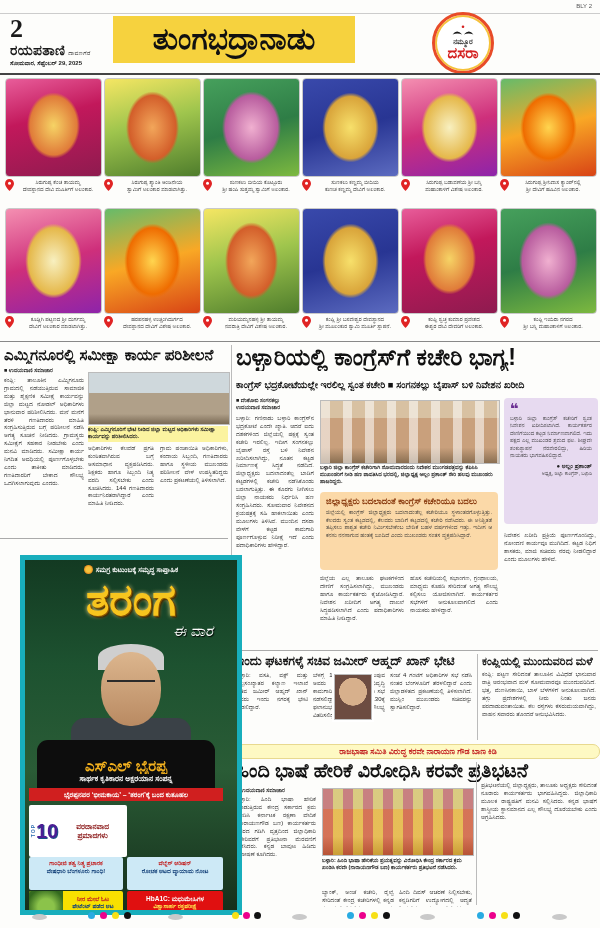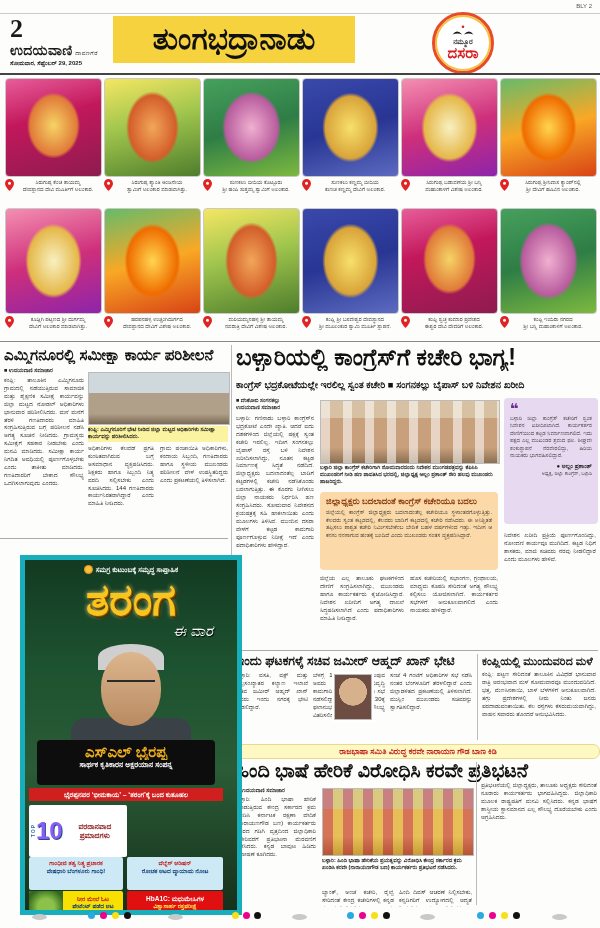--- a/index.html
+++ b/index.html
@@ -54,28 +54,28 @@
   .ad{border:5px solid #18aebc;background:linear-gradient(180deg,#133a22 0%,#1d5230 30%,#2a5c36 60%,#16301c 100%);overflow:hidden;}
   .ad-tag{display:flex;align-items:center;justify-content:center;gap:3px;font-size:7px;font-weight:bold;color:#fff;margin-top:5px;}
   .ad-tag .dot{width:9px;height:9px;border-radius:50%;background:radial-gradient(circle,#f6c23c 40%,#d35400);}
   .ad-title{font-size:44px;font-weight:bold;color:#f7c51e;text-align:center;line-height:1;
             text-shadow:1px 1px 0 #8a5400,2px 2px 2px #3a2400,0 0 4px #ffe58a;}
   .ad-week{font-size:15px;font-style:italic;color:#fff;text-align:right;padding-right:24px;text-shadow:1px 1px 1px #000;}
   .man-suit{position:absolute;background:#3a4147;border-radius:14px 14px 0 0;}
   .man-face{position:absolute;background:linear-gradient(180deg,#dcb68e,#b98a62);border-radius:48%;}
   .man-hair{position:absolute;background:#cfcfcf;border-radius:50% 50% 0 0;}
   .man-glass{position:absolute;border-top:2px solid #2b2b2b;}
-  .ad-black{position:absolute;background:#0d0d0d;border-radius:4px;text-align:center;padding-top:3px;}
+  .ad-black{position:absolute;background:#0d0d0d;border-radius:11px;text-align:center;padding-top:17px;}
   .ad-black .n1{font-size:15px;font-weight:bold;color:#f2b01e;line-height:1.15;white-space:nowrap;overflow:hidden;}
   .ad-black .n2{font-size:7.5px;font-weight:bold;color:#fff;white-space:nowrap;overflow:hidden;}
   .ad-red{position:absolute;background:#d01f1f;color:#fff;font-size:6.8px;font-weight:bold;display:flex;align-items:center;justify-content:center;white-space:nowrap;overflow:hidden;}
   .ad-cell{position:absolute;border-radius:2px;overflow:hidden;}
   .c-white{background:#fff;display:flex;align-items:center;gap:2px;padding:2px;}
   .top10 .t{font-size:5px;font-weight:bold;color:#2b6cb0;letter-spacing:1px;writing-mode:vertical-rl;transform:rotate(180deg);line-height:1;}
-  .top10 .n{font-size:24px;font-weight:bold;color:#8b5cf6;text-shadow:1px 1px 0 #1a4f8a;line-height:1;}
+  .top10 .n{font-size:20px;font-weight:bold;color:#4c1d95;text-shadow:1px 1px 0 #1a4f8a;line-height:1;}
   .c-white .wt{font-size:7.5px;font-weight:bold;color:#8b1a1a;line-height:1.2;text-align:center;flex:1;}
   .c-orange{background:linear-gradient(180deg,#ffb300,#fb8c00);text-align:center;padding-top:2px;}
   .c-orange .o1{font-size:9px;font-weight:bold;color:#c62828;line-height:1.15;}
   .c-orange .o2{font-size:6px;font-weight:bold;color:#1a1a1a;background:#ffe94d;margin-top:2px;padding:1px 0;}
   .c-blue{background:#cde9f6;text-align:center;padding-top:3px;}
   .c-blue .b1{font-size:6px;font-weight:bold;color:#c22121;line-height:1.25;}
   .c-blue .b2{font-size:6px;font-weight:bold;color:#15427a;line-height:1.25;}
   .c-split{display:flex;background:#f8e000;}
   .c-split .img{width:34px;background:radial-gradient(circle at 50% 50%,#8bc34a 0 35%,#33691e 80%);}
   .c-split .yt{flex:1;text-align:center;padding-top:4px;}
@@ -91,21 +91,21 @@
 </style>
 </head>
 <body>
 
 <div id="page">
 
   <div class="abs corner" style="right:8px;top:3px;">BLY 2</div>
   <div class="hline" style="left:0;top:13px;width:600px;background:#ccc;"></div>
   <div class="abs" style="left:10px;top:16px;">
     <div class="pgnum">2</div>
-    <div class="mast"><span>ಉದಯವಾಣಿ</span><small>ದಾವಣಗೆರೆ</small></div>
+    <div class="mast"><span>ರಯಪತಾಣಿ</span><small>ದಾವಣಗೆರೆ</small></div>
     <div class="dateline">ಸೋಮವಾರ, ಸೆಪ್ಟೆಂಬರ್ 29, 2025</div>
   </div>
   <div class="abs banner" style="left:113px;top:16px;width:242px;height:47px;">ತುಂಗಭದ್ರಾನಾಡು</div>
   <div class="abs logo" style="left:432px;top:12px;width:56px;height:56px;">
     <svg width="26" height="13" viewBox="0 0 60 30">
       <circle cx="30" cy="4" r="3" fill="#d42020"></circle>
       <path d="M6 22 Q16 8 28 22 Q17 17 6 22Z" fill="#1a1a1a"></path>
       <path d="M32 22 Q44 8 54 22 Q43 17 32 22Z" fill="#1a1a1a"></path>
     </svg>
     <div class="l1">ನಮ್ಮೂರ</div>

